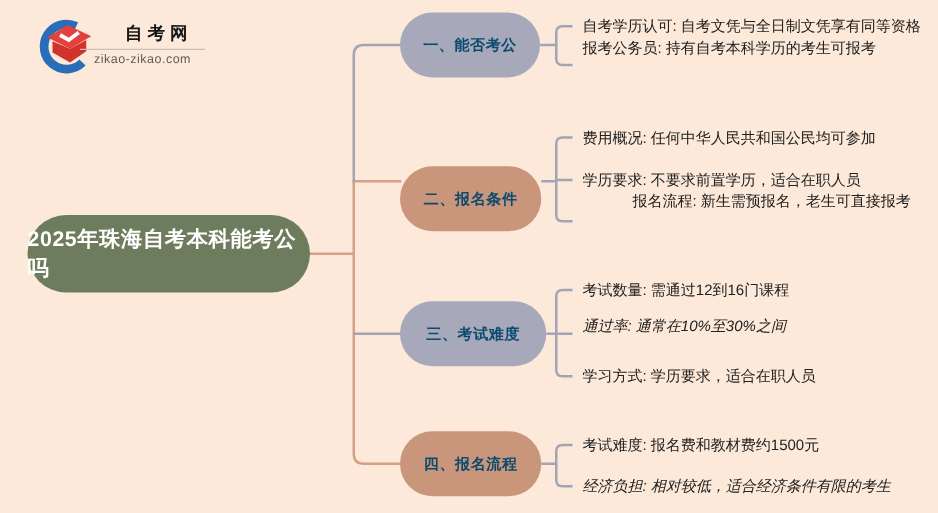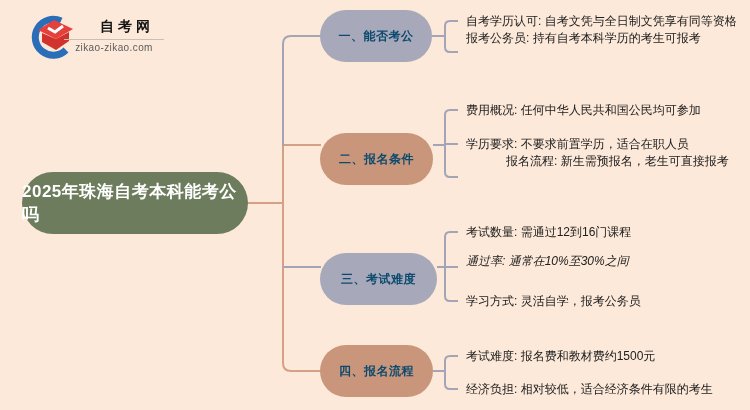--- a/index.html
+++ b/index.html
@@ -27,21 +27,21 @@
     font-size:17px;font-weight:700;letter-spacing:0.5px;margin-left:14px;
   }
 
   
   .branch{
     height:52px;border-radius:26px;display:flex;align-items:center;justify-content:center;
     font-size:12px;font-weight:700;color:#0c4a6e;letter-spacing:0.5px;
   }
   .b1{left:320px;top:10px;width:112px;}
   .b2{left:320px;top:133px;width:113px;}
-  .b3{left:320px;top:253px;width:117px;}
+  .b3{left:320px;top:241px;width:117px;}
   .b4{left:320px;top:345px;width:113px;}
 
   
   .leaf{
     left:466px;height:18px;display:flex;align-items:center;
     font-size:12px;color:#202020;white-space:nowrap;
   }
 </style>
 </head>
 <body>
@@ -82,16 +82,16 @@
 
 <div class="abs leaf" style="top:12px;">自考学历认可: 自考文凭与全日制文凭享有同等资格</div>
 <div class="abs leaf" style="top:29px;">报考公务员: 持有自考本科学历的考生可报考</div>
 
 <div class="abs leaf" style="top:101px;">费用概况: 任何中华人民共和国公民均可参加</div>
 <div class="abs leaf" style="top:135px;">学历要求: 不要求前置学历，适合在职人员</div>
 <div class="abs leaf" style="top:152px;margin-left:40px;">报名流程: 新生需预报名，老生可直接报考</div>
 
 <div class="abs leaf" style="top:223px;">考试数量: 需通过12到16门课程</div>
 <div class="abs leaf" style="top:252px;font-style:italic;">通过率: 通常在10%至30%之间</div>
-<div class="abs leaf" style="top:292px;">学习方式: 灵活自学，报考公务员</div>
+<div class="abs leaf" style="top:292px;">学习方式: 学历要求，适合在职人员</div>
 
 <div class="abs leaf" style="top:347px;">考试难度: 报名费和教材费约1500元</div>
-<div class="abs leaf" style="top:380px;">经济负担: 相对较低，适合经济条件有限的考生</div>
+<div class="abs leaf" style="top:380px;font-style:italic;">经济负担: 相对较低，适合经济条件有限的考生</div>
 
 </body></html>

